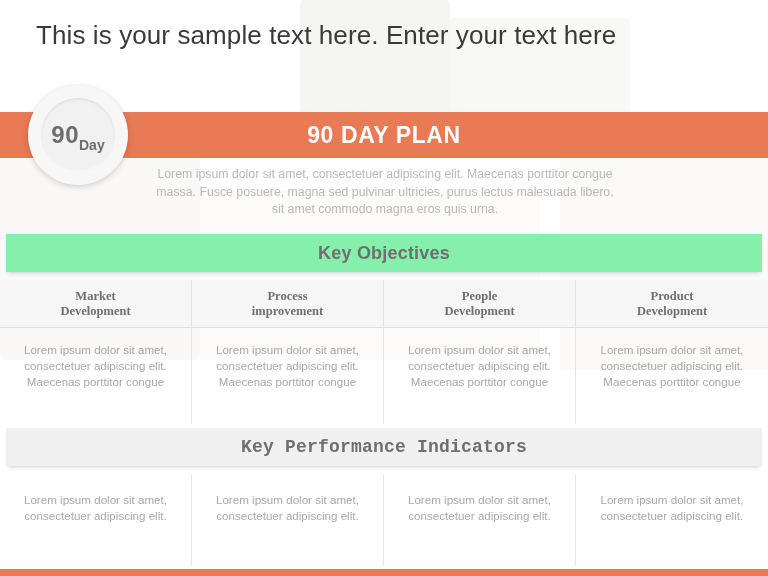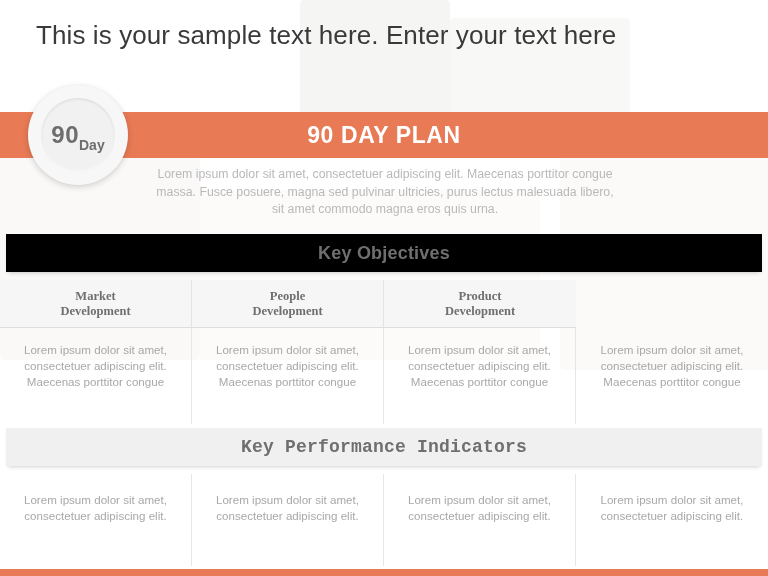--- a/index.html
+++ b/index.html
@@ -74,21 +74,21 @@
 
   
   .section-bar {
     position:absolute; left:6px; width:756px; height:38px;
     display:flex; align-items:center; justify-content:center;
   }
   .section-bar .label {
     font-size:18px; font-weight:bold; color:#6f6f6f; letter-spacing:.2px;
   }
   #objectives-bar {
-    top:234px; background:#000000;
+    top:234px; background:#86efac;
     box-shadow:0 3px 4px -2px rgba(0,0,0,.18);
   }
   #kpi-bar {
     top:428px; background:#f0f0f0;
     box-shadow:0 3px 4px -2px rgba(0,0,0,.18);
     font-family:Liberation Mono, monospace;
   }
 
   
   .grid { position:absolute; left:0; width:768px; display:flex; }
@@ -169,20 +169,26 @@
 
   <div class="grid" id="objectives-head">
     <div class="col">
       <div class="col-head-label">
         <div>Market</div>
         <div>Development</div>
       </div>
     </div>
     <div class="col">
       <div class="col-head-label">
+        <div>Process</div>
+        <div>improvement</div>
+      </div>
+    </div>
+    <div class="col">
+      <div class="col-head-label">
         <div>People</div>
         <div>Development</div>
       </div>
     </div>
     <div class="col">
       <div class="col-head-label">
         <div>Product</div>
         <div>Development</div>
       </div>
     </div>

